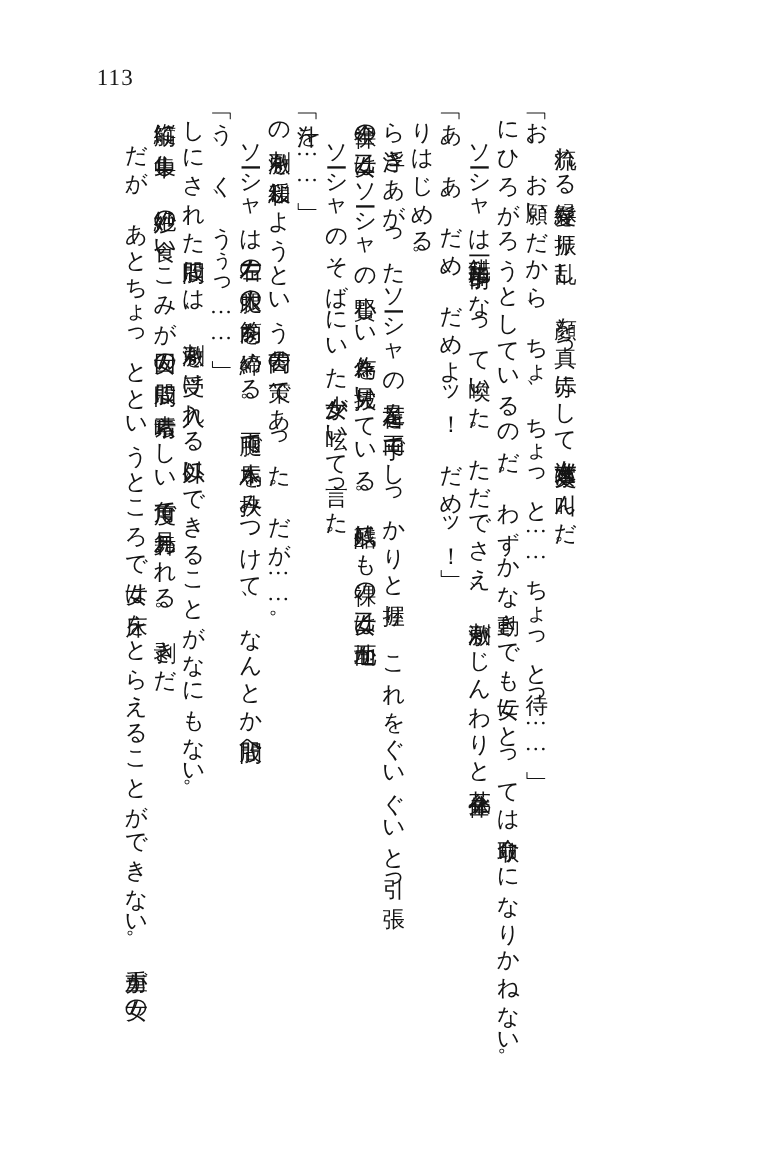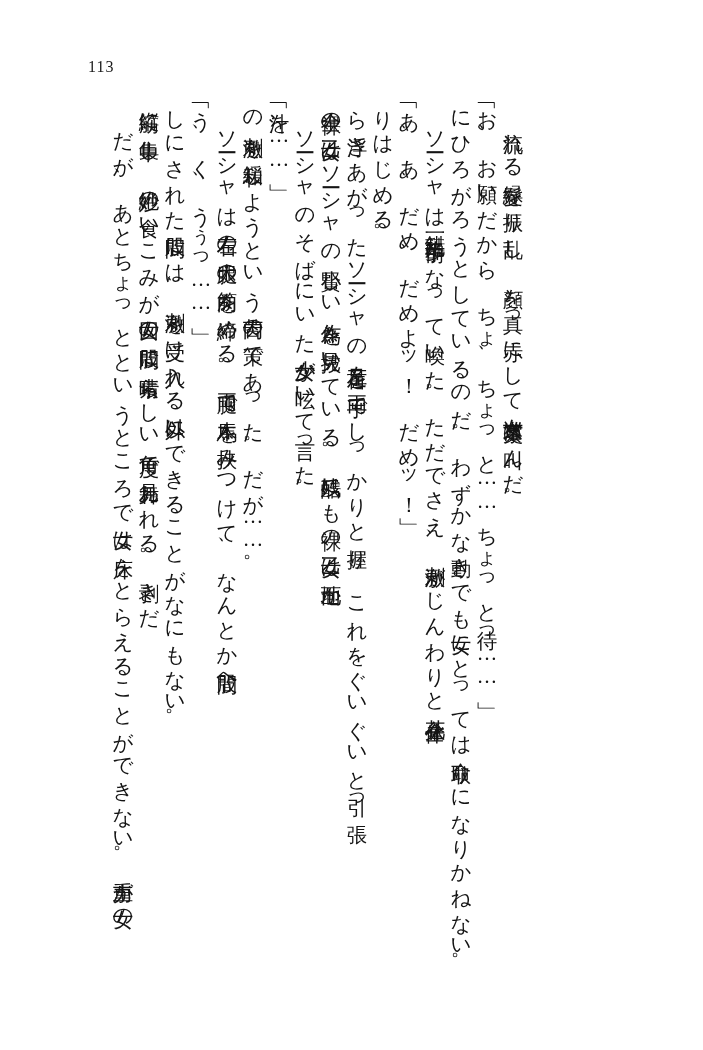--- a/index.html
+++ b/index.html
@@ -20,21 +20,21 @@
     left: 0;
     top: 0;
     width: 703px;
     height: 1050px;
     background: #ffffff;
   }
   #page-number {
     position: absolute;
     left: 88px;
     top: 58px;
-    font-size: 16px;
+    font-size: 21px;
     letter-spacing: 1px;
     font-family: "Liberation Serif", "DejaVu Serif", serif;
     color: #1a1a1a;
     text-align: right;
   }
   
   #text-block {
     position: absolute;
     top: 96px;
     right: 56px;

